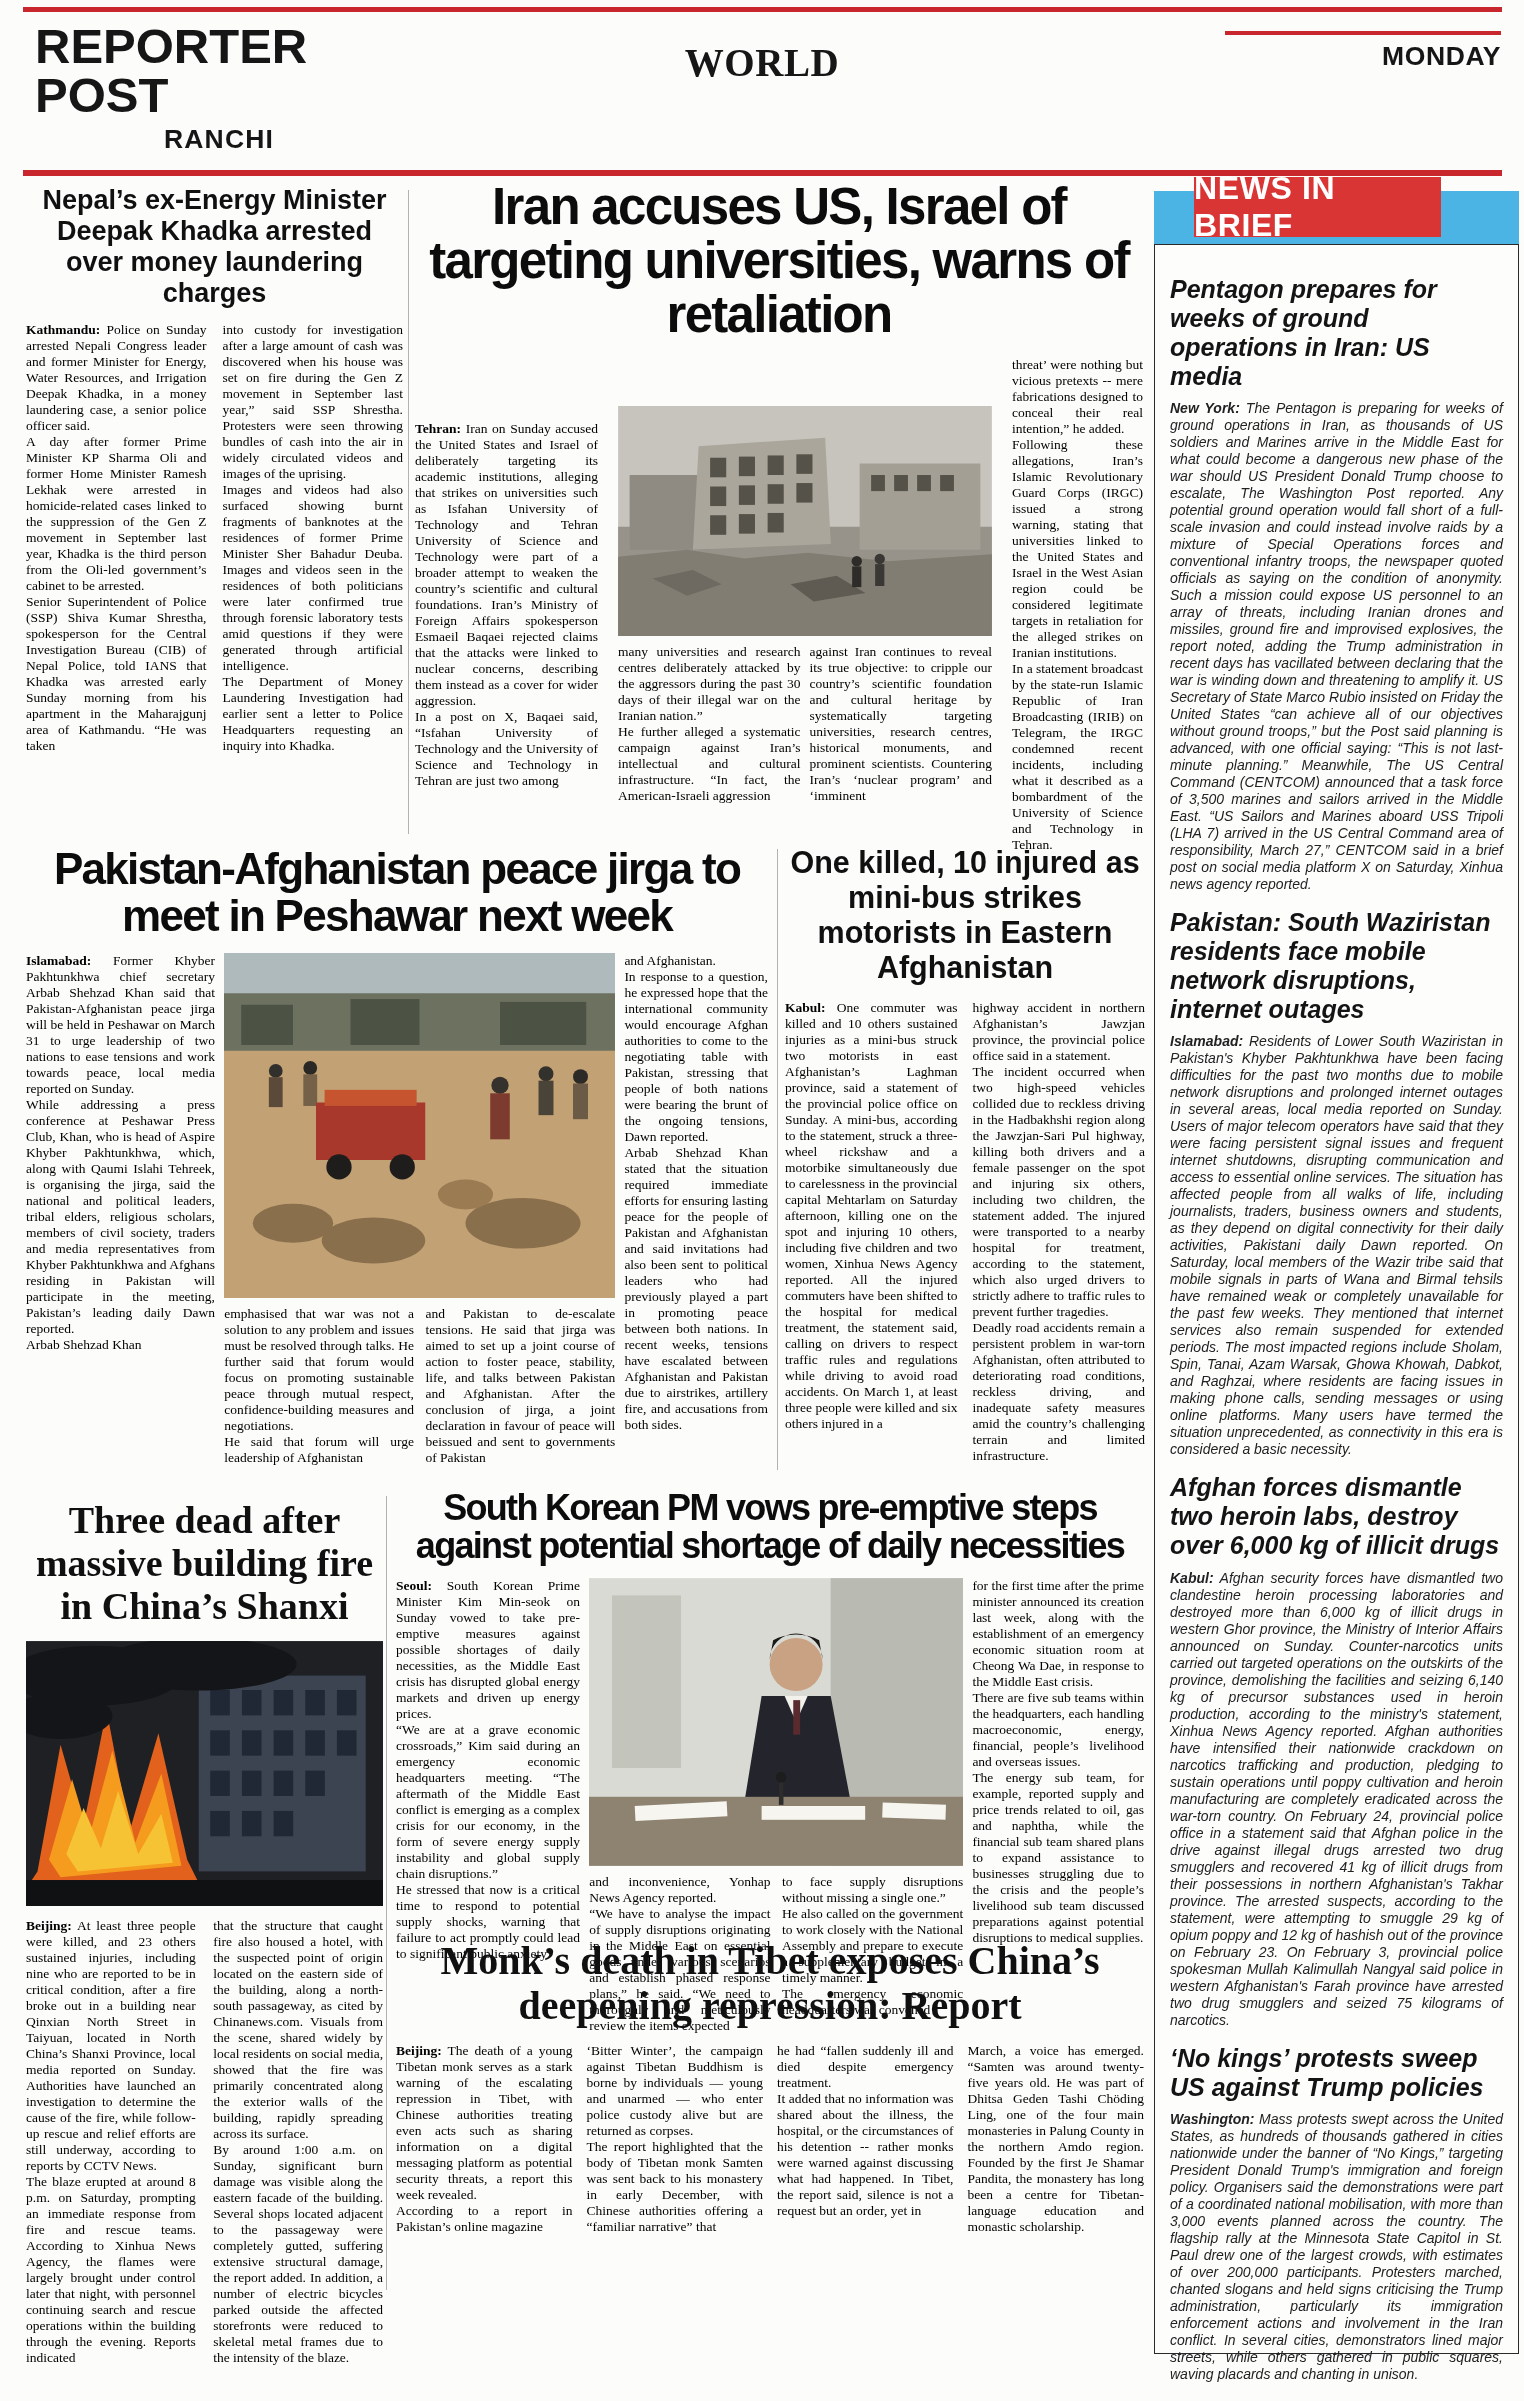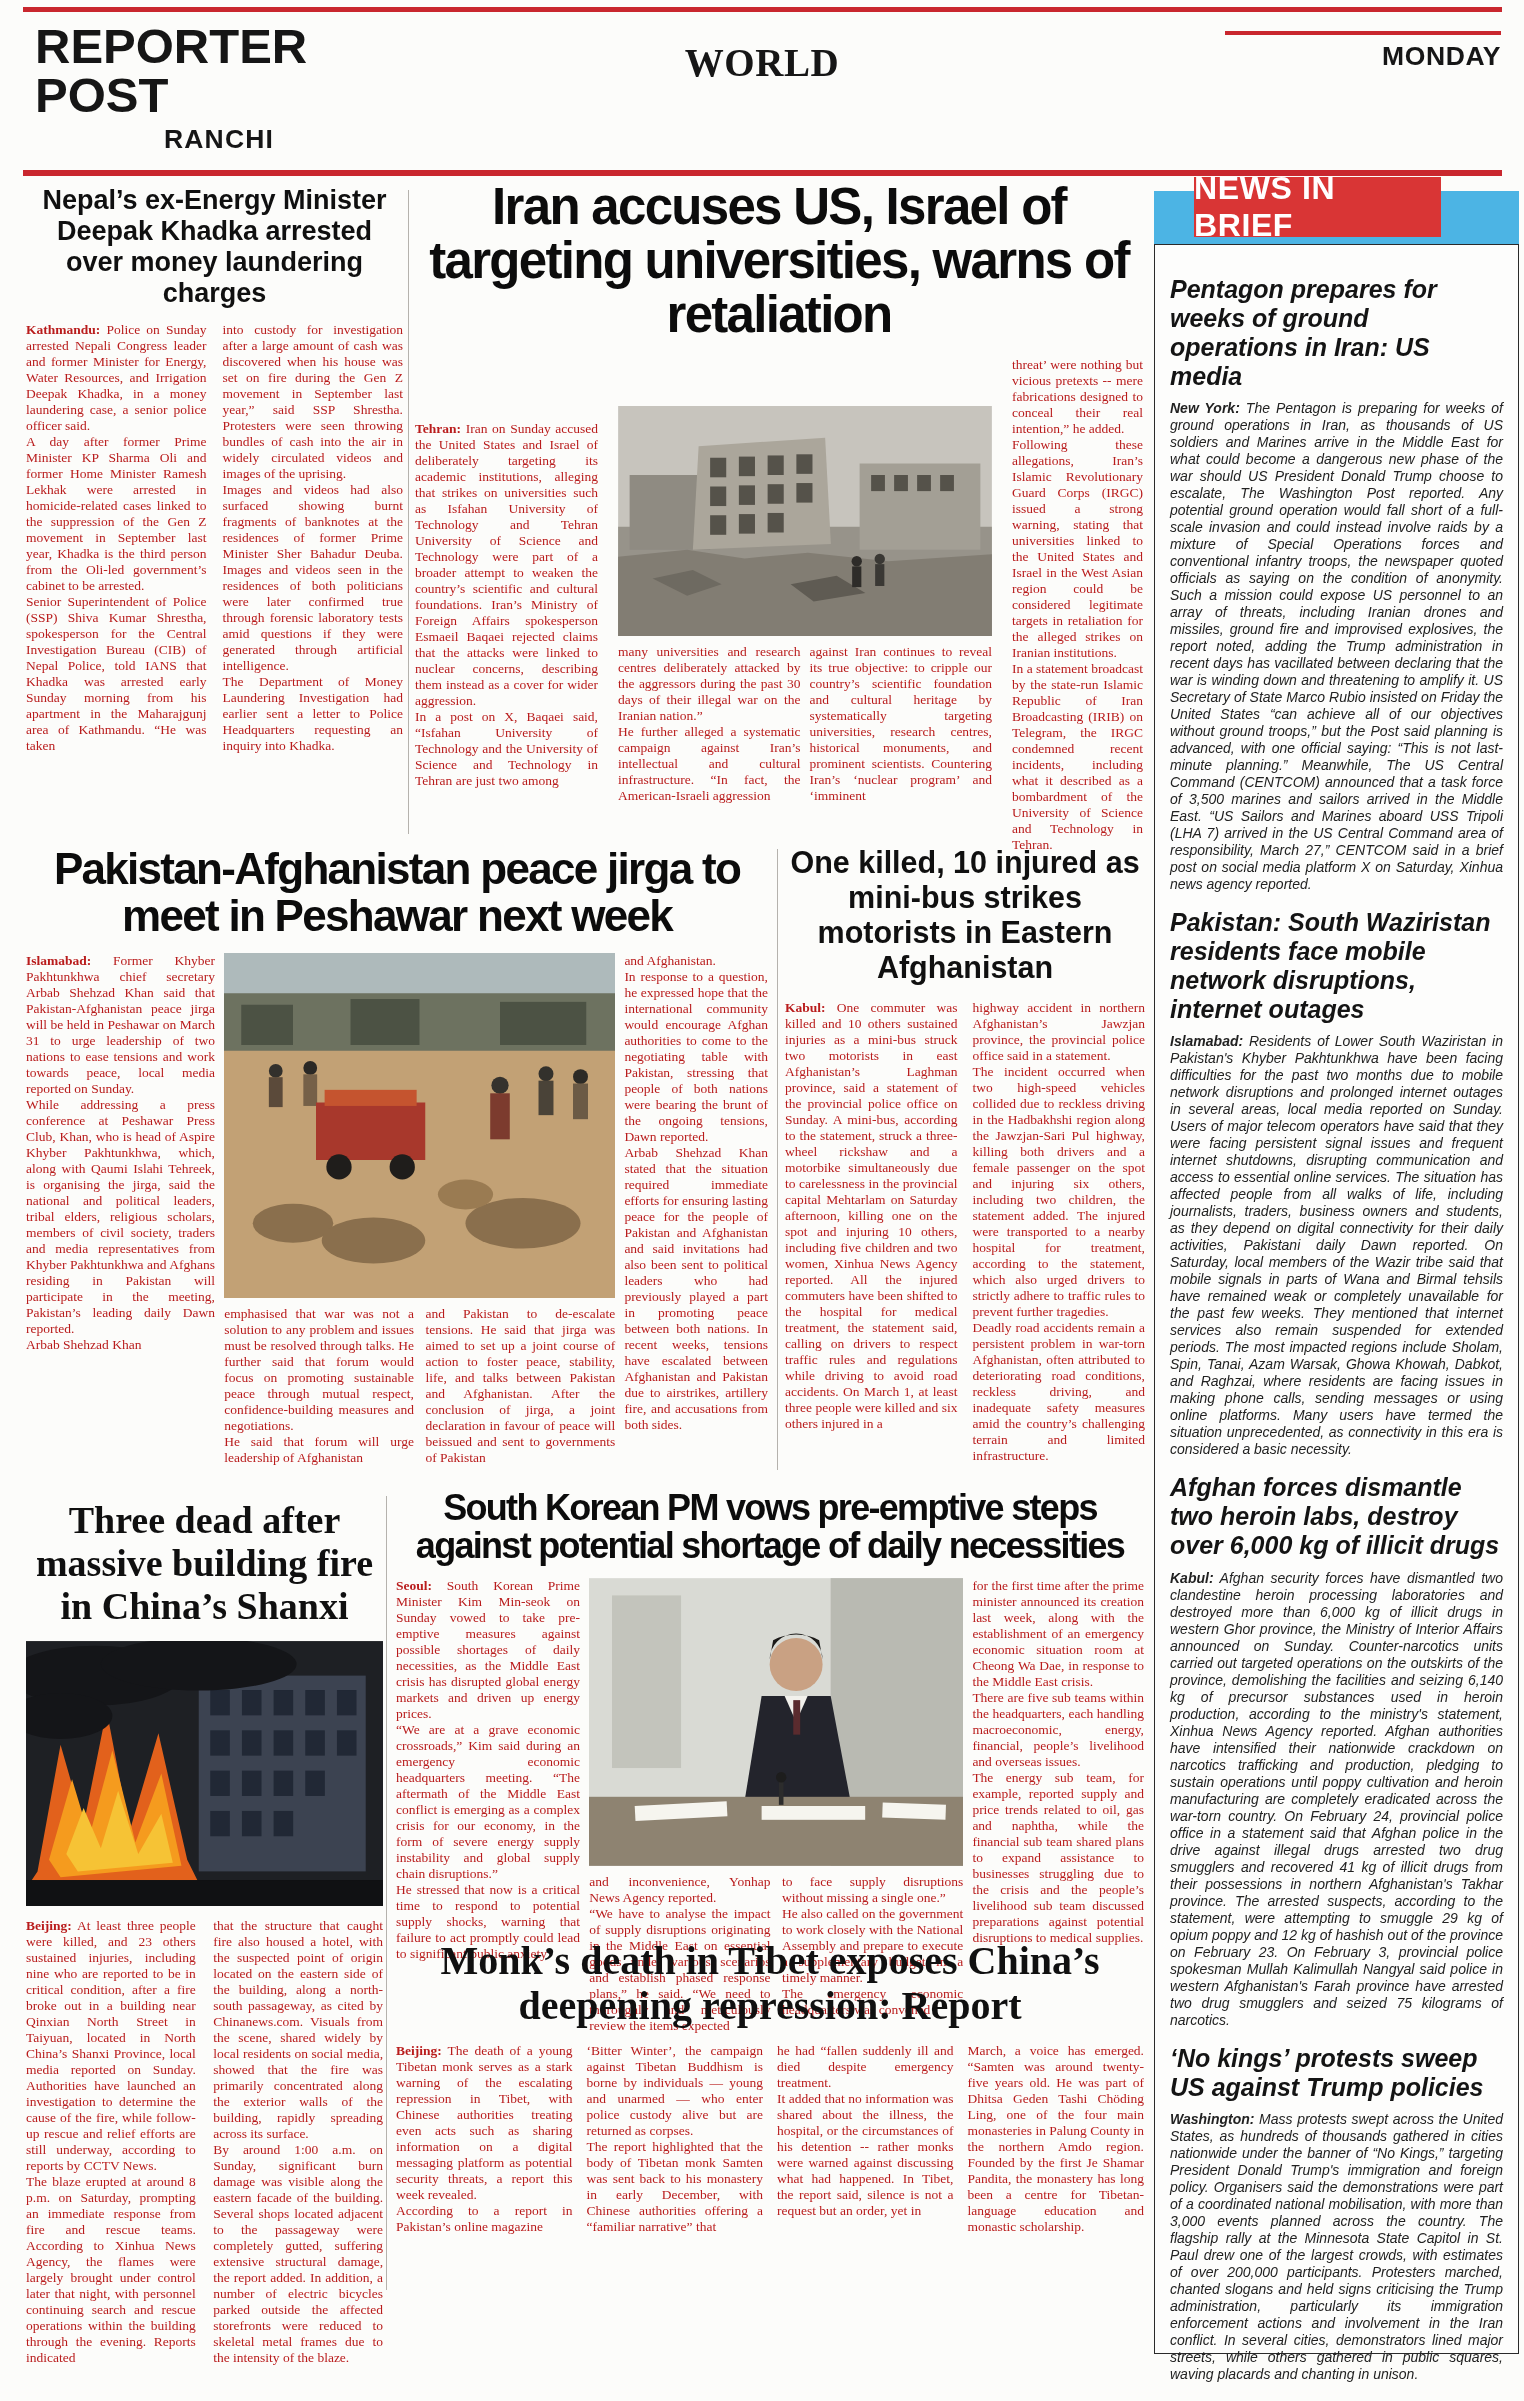--- a/index.html
+++ b/index.html
@@ -15,21 +15,21 @@
   .issue-date{font-family:"Liberation Sans",sans-serif;font-weight:bold;font-size:36px;letter-spacing:0px;}
   .pagenum{font-family:"Liberation Sans",sans-serif;font-weight:bold;font-size:43px;color:#fff;
            background:#2b2b2b;width:63px;height:68px;display:flex;align-items:center;justify-content:center;}
   .day{font-family:"Liberation Sans",sans-serif;font-weight:bold;font-size:26.5px;letter-spacing:0.6px;text-align:right;}
   
   .h-sans{font-family:"Liberation Sans",sans-serif;font-weight:bold;text-align:center;color:#101010;}
   .h-serif{font-family:"Liberation Serif",serif;font-weight:bold;text-align:center;color:#101010;}
   .h-cond{font-family:"Liberation Sans",sans-serif;font-weight:bold;text-align:center;color:#0c0c0c;letter-spacing:-1.7px;}
   
   .cols{display:flex;}
-  .bcol{text-align:justify;font-size:13.5px;line-height:16px;white-space:pre-line;color:#b91c1c;}
+  .bcol{text-align:justify;font-size:13.5px;line-height:16px;white-space:pre-line;color:#000000;}
   .dateline{font-weight:bold;}
   
   .brief-band{position:absolute;background:#4cb4e4;}
   .brief-titlebox{position:absolute;background:#d93535;display:flex;align-items:center;justify-content:center;}
   .brief-title{font-family:"Liberation Sans",sans-serif;font-weight:bold;font-size:32px;color:#fff;letter-spacing:0.6px;}
   .brief-box{position:absolute;border:1.7px solid #2a2a2a;background:#fdfdfc;box-sizing:border-box;padding:15px 15px 5.8px 15px;}
   .brief-h{font-family:"Liberation Sans",sans-serif;font-weight:bold;font-size:25px;line-height:29px;color:#141414;margin:15px 0 9.2px 0;}
   .brief-b{font-family:"Liberation Sans",sans-serif;font-size:14px;line-height:17px;text-align:justify;white-space:pre-line;color:#222;}
   .photo{display:block;}
 </style>

